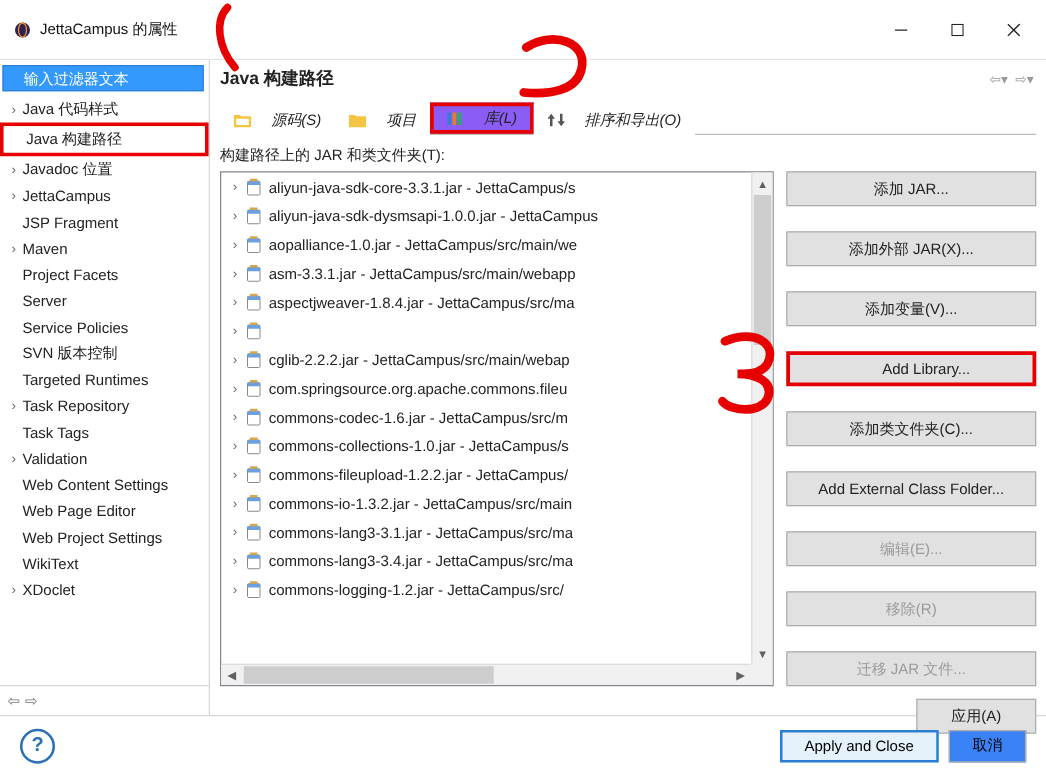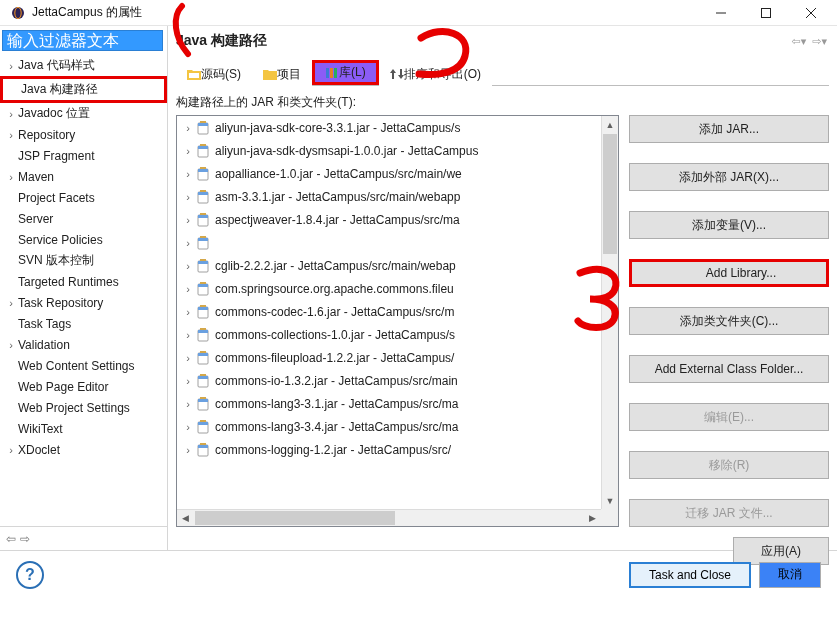--- a/index.html
+++ b/index.html
@@ -1,46 +1,46 @@
 <!DOCTYPE html>
 <html><head>
 <meta charset="utf-8">
 <style>
 * { box-sizing: border-box; margin: 0; padding: 0; font-family: "Microsoft YaHei", "Segoe UI", sans-serif; }
 body { width: 837px; height: 623px; background: #fff; position: relative; overflow: hidden; }
 
-.titlebar { height: 26px; border-bottom: 1px solid #e5e5e5; display: flex; align-items: center; padding: 0 4px; background: #fff; }
+.titlebar { height: 48px; border-bottom: 1px solid #e5e5e5; display: flex; align-items: center; padding: 0 4px; background: #fff; }
 .titlebar .icon { width: 16px; height: 16px; margin: 0 6px; }
 .titlebar .title { flex: 1; font-size: 12px; color: #111; }
 .titlebar .winbtns { display: flex; }
 .titlebar .winbtn { width: 45px; height: 28px; display: flex; align-items: center; justify-content: center; cursor: pointer; }
 .titlebar .winbtn svg { width: 10px; height: 10px; }
 
 .dialog-body { display: flex; height: 524px; }
 
 .sidebar { width: 168px; border-right: 1px solid #d6d6d6; display: flex; flex-direction: column; position: relative; }
 .filter { margin: 4px 4px 4px 2px; }
-.filter input { width: 100%; height: 21px; background: #3399ff; color: #404040; border: 1px solid #2a7fd4; padding: 0 4px; font-size: 16px; }
+.filter input { width: 100%; height: 21px; background: #3399ff; color: #404040; border: 1px solid #2a7fd4; padding: 0 16px; font-size: 12px; }
 .filter input::placeholder { color: #fff; }
 .tree { flex: 1; overflow: hidden; font-size: 12px; color: #222; }
 .tree-row { display: flex; align-items: center; height: 21px; padding-left: 4px; cursor: pointer; white-space: nowrap; }
 .tree-row .tw { width: 14px; text-align: center; color: #666; font-size: 11px; }
 .tree-row.sel { background: #fff; }
 .red-box-tree { border: 3px solid #e60000; padding: 0; }
 .sb-nav { height: 24px; border-top: 1px solid #d6d6d6; display: flex; align-items: center; padding: 0 6px; gap: 4px; }
 .sb-nav span { color: #777; font-size: 12px; cursor: pointer; }
 
 .main { flex: 1; display: flex; flex-direction: column; padding: 6px 8px 8px 8px; }
 .main-header { display: flex; align-items: center; height: 26px; }
 .main-title { font-size: 14px; font-weight: 600; color: #222; flex: 1; }
 .main-nav { display: flex; gap: 2px; }
 .main-nav span { color: #999; font-size: 11px; cursor: pointer; padding: 0 2px; }
 
 .tabs { display: flex; border-bottom: 1px solid #bdbdbd; margin-top: 10px; height: 26px; align-items: flex-end; }
-.tab { height: 25px; display: flex; align-items: center; gap: 0; padding: 0 10px; font-size: 12px; color: #222; border: 1px solid transparent; border-bottom: none; cursor: pointer; position: relative; top: 1px; background: #fff; }
+.tab { height: 25px; display: flex; align-items: center; gap: 16px; padding: 0 10px; font-size: 12px; color: #222; border: 1px solid transparent; border-bottom: none; cursor: pointer; position: relative; top: 1px; background: #fff; font-style: italic; }
 .tab .ticon { width: 14px; height: 12px; }
 .tab.active { border-color: #bdbdbd; background: #8b5cf6; }
 .red-box-tab { border: 3px solid #e60000 !important; border-bottom: 3px solid #e60000 !important; top: 0 !important; }
 
 .content { margin-top: 8px; flex: 1; display: flex; flex-direction: column; }
 .content-label { font-size: 12px; color: #222; margin-bottom: 4px; }
 .content-row { flex: 1; display: flex; gap: 10px; min-height: 0; }
 .list-wrap { flex: 1; border: 1px solid #828790; position: relative; min-height: 0; }
 .list { position: absolute; inset: 0 17px 17px 0; overflow: hidden; font-size: 12px; color: #222; }
 .list-row { display: flex; align-items: center; height: 23px; padding-left: 4px; white-space: nowrap; cursor: pointer; }
@@ -120,21 +120,21 @@
             <span class="tw"> </span>
             <span>Java 构建路径</span>
           </div>
       </div>
       <div class="tree-row">
           <span class="tw">›</span>
           <span>Javadoc 位置</span>
         </div>
       <div class="tree-row">
           <span class="tw">›</span>
-          <span>Repository</span>
+          <span>JettaCampus</span>
         </div>
       <div class="tree-row">
           <span class="tw"> </span>
           <span>JSP Fragment</span>
         </div>
       <div class="tree-row">
           <span class="tw">›</span>
           <span>Maven</span>
         </div>
       <div class="tree-row">
@@ -402,21 +402,21 @@
       <div class="apply-row">
         <div class="abtn" style="width:96px">应用(A)</div>
       </div>
     </div>
   </div>
 </div>
 
 <div class="footer">
   <div class="help">?</div>
   <div class="footer-btns">
-    <div class="fbtn primary">Task and Close</div>
+    <div class="fbtn primary">Apply and Close</div>
     <div class="fbtn">取消</div>
   </div>
 </div>
 
 <div class="annot annot1">
   <svg width="40" height="60">
       <path d="M14 4 C 4 14, 6 36, 20 52" stroke="#e60000" stroke-width="6" fill="none" stroke-linecap="round"></path>
     </svg>
 </div>
 <div class="annot annot2">

